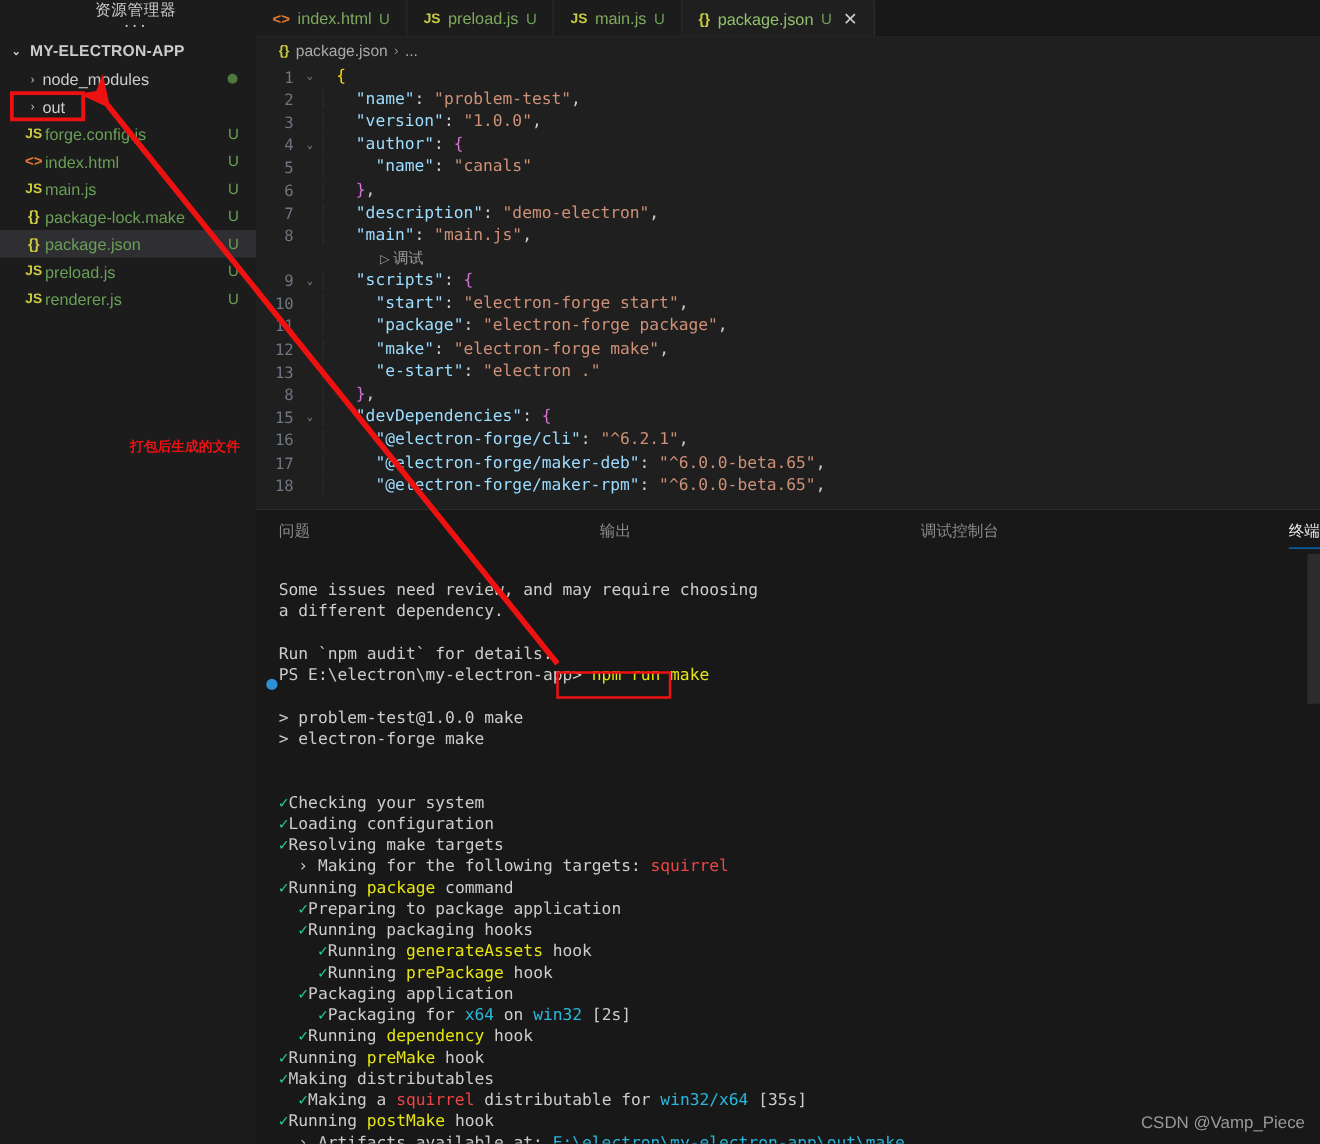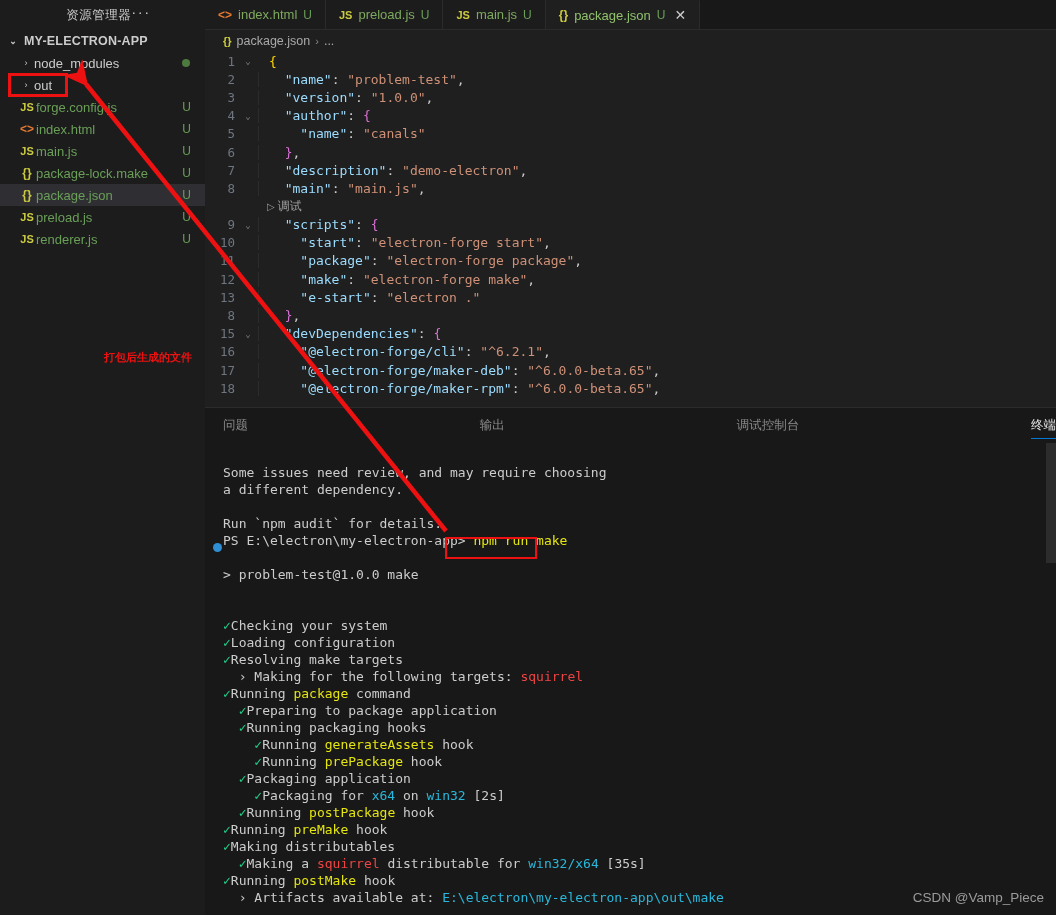--- a/index.html
+++ b/index.html
@@ -11,21 +11,21 @@
   }
   #root { position: relative; width: 1056px; height: 915px; background: #1e1e1e; }
 
   
   #sidebar {
     position: absolute; left: 0; top: 0; width: 205px; height: 915px;
     background: #1c1c1c;
   }
   #sidebar-header {
     height: 30px; display: flex; align-items: center;
-    padding: 0 10px 0 22px; justify-content: center;
+    padding: 0 10px 0 22px; justify-content: center; flex-direction: column;
   }
   #sidebar-title {
     font-size: 12.5px; color: #cccccc; letter-spacing: .5px;
   }
   #sidebar-more {
     color: #c5c5c5; font-size: 15px; letter-spacing: 1.5px; line-height: 8px;
     padding-bottom: 6px; cursor: pointer;
   }
   .tree-root {
     height: 22px; display: flex; align-items: center; gap: 4px;
@@ -106,21 +106,21 @@
   .code-line.noguide .codetext { border-left: 1px solid transparent; }
   .k { color: #9cdcfe; }
   .s { color: #ce9178; }
   .p { color: #cccccc; }
   .br1 { color: #ffd700; }
   .br2 { color: #da70d6; }
   .codelens {
     height: 18px; display: flex; align-items: center;
     font-family: "Liberation Sans", sans-serif; font-size: 12px; color: #999999;
   }
-  .codelens .lens-txt { margin-left: 62px; color: #a0a0a0; }
+  .codelens .lens-txt { margin-left: 99px; color: #a0a0a0; }
   .lens-play { color: #9a9a9a; font-size: 10px; margin-right: 3px; }
 
   
   #panel {
     position: absolute; left: 205px; top: 407px; width: 851px; height: 508px;
     background: #181818; border-top: 1px solid #2b2b2b;
   }
   #panel-tabs {
     height: 35px; display: flex; align-items: center; gap: 22px;
     padding-left: 18px;
@@ -310,34 +310,35 @@
     <div id="panel-scroll"></div>
     <div id="terminal">
       <div id="term-host">
           <div class="tline"><span class="tw">Some issues need review, and may require choosing</span></div>
           <div class="tline"><span class="tw">a different dependency.</span></div>
           <div class="tline">&nbsp;</div>
           <div class="tline"><span class="tw">Run `npm audit` for details.</span></div>
           <div class="tline"><span class="tw">PS E:\electron\my-electron-app&gt; </span><span class="ty">npm run make</span></div>
           <div class="tline">&nbsp;</div>
           <div class="tline"><span class="tw">&gt; problem-test@1.0.0 make</span></div>
+          <div class="tline"><span class="tw">&gt; electron-forge make</span></div>
           <div class="tline">&nbsp;</div>
           <div class="tline">&nbsp;</div>
           <div class="tline"><span class="tg">✓</span><span class="tw">Checking your system</span></div>
           <div class="tline"><span class="tg">✓</span><span class="tw">Loading configuration</span></div>
           <div class="tline"><span class="tg">✓</span><span class="tw">Resolving make targets</span></div>
           <div class="tline"><span class="tw">  › Making for the following targets: </span><span class="tm">squirrel</span></div>
           <div class="tline"><span class="tg">✓</span><span class="tw">Running </span><span class="ty">package</span><span class="tw"> command</span></div>
           <div class="tline"><span class="tw">  </span><span class="tg">✓</span><span class="tw">Preparing to package application</span></div>
           <div class="tline"><span class="tw">  </span><span class="tg">✓</span><span class="tw">Running packaging hooks</span></div>
           <div class="tline"><span class="tw">    </span><span class="tg">✓</span><span class="tw">Running </span><span class="ty">generateAssets</span><span class="tw"> hook</span></div>
           <div class="tline"><span class="tw">    </span><span class="tg">✓</span><span class="tw">Running </span><span class="ty">prePackage</span><span class="tw"> hook</span></div>
           <div class="tline"><span class="tw">  </span><span class="tg">✓</span><span class="tw">Packaging application</span></div>
           <div class="tline"><span class="tw">    </span><span class="tg">✓</span><span class="tw">Packaging for </span><span class="tc">x64</span><span class="tw"> on </span><span class="tc">win32</span><span class="tw"> [2s]</span></div>
-          <div class="tline"><span class="tw">  </span><span class="tg">✓</span><span class="tw">Running </span><span class="ty">postPackage</span><span class="tw"> hook</span></div>
+          <div class="tline"><span class="tw">  </span><span class="tg">✓</span><span class="tw">Running </span><span class="ty">dependency</span><span class="tw"> hook</span></div>
           <div class="tline"><span class="tg">✓</span><span class="tw">Running </span><span class="ty">preMake</span><span class="tw"> hook</span></div>
           <div class="tline"><span class="tg">✓</span><span class="tw">Making distributables</span></div>
           <div class="tline"><span class="tw">  </span><span class="tg">✓</span><span class="tw">Making a </span><span class="tm">squirrel</span><span class="tw"> distributable for </span><span class="tc">win32/x64</span><span class="tw"> [35s]</span></div>
           <div class="tline"><span class="tg">✓</span><span class="tw">Running </span><span class="ty">postMake</span><span class="tw"> hook</span></div>
           <div class="tline"><span class="tw">  › Artifacts available at: </span><span class="tc">E:\electron\my-electron-app\out\make</span></div>
         </div>
       <div id="blue-dot"></div>
     </div>
   </div>
 

